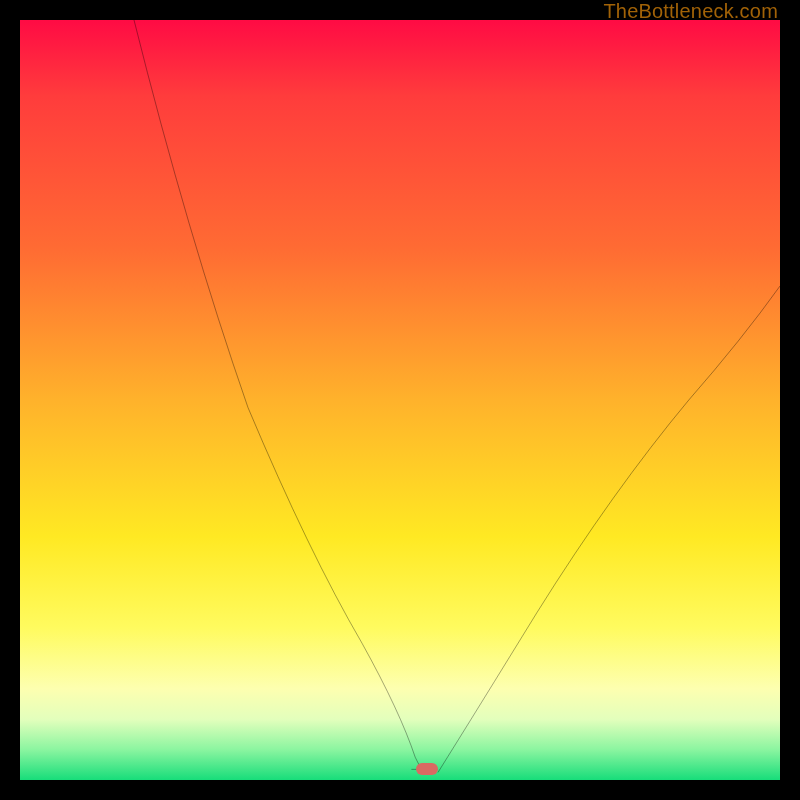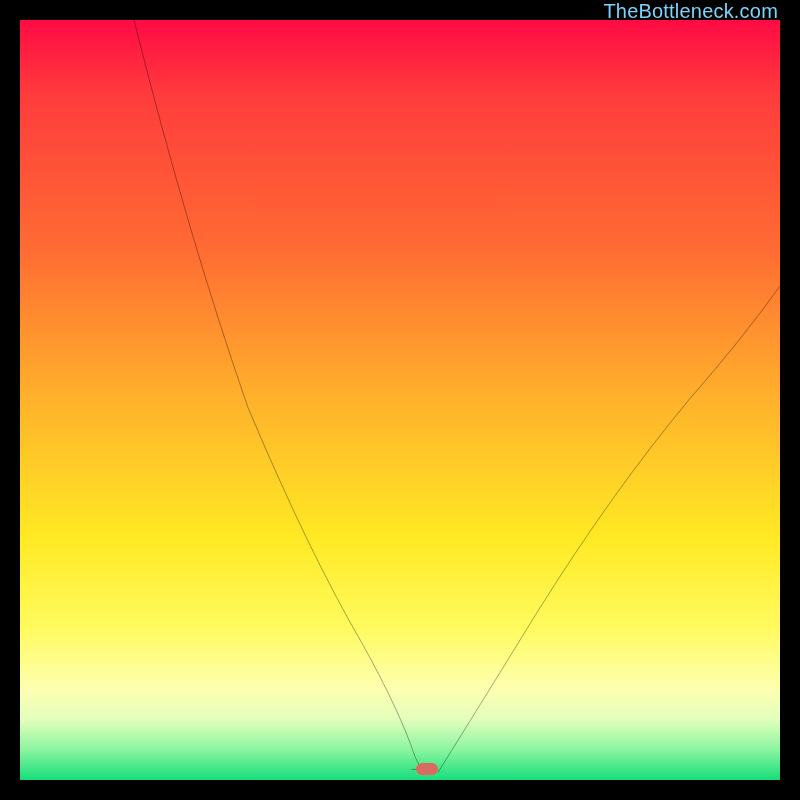--- a/index.html
+++ b/index.html
@@ -35,21 +35,21 @@
       #fdffb0 88%,
       #e3ffbc 92%,
       #8bf5a0 96%,
       #17dd7a 100%
     );
   }
   .watermark {
     position: absolute;
     top: 0px;
     right: 22px;
-    color: #7dd3fc;
+    color: #a16207;
     font-size: 20px;
     font-weight: 500;
     letter-spacing: 0.2px;
     z-index: 5;
   }
   svg.curve {
     position: absolute;
     left: 0;
     top: 0;
     width: 760px;

